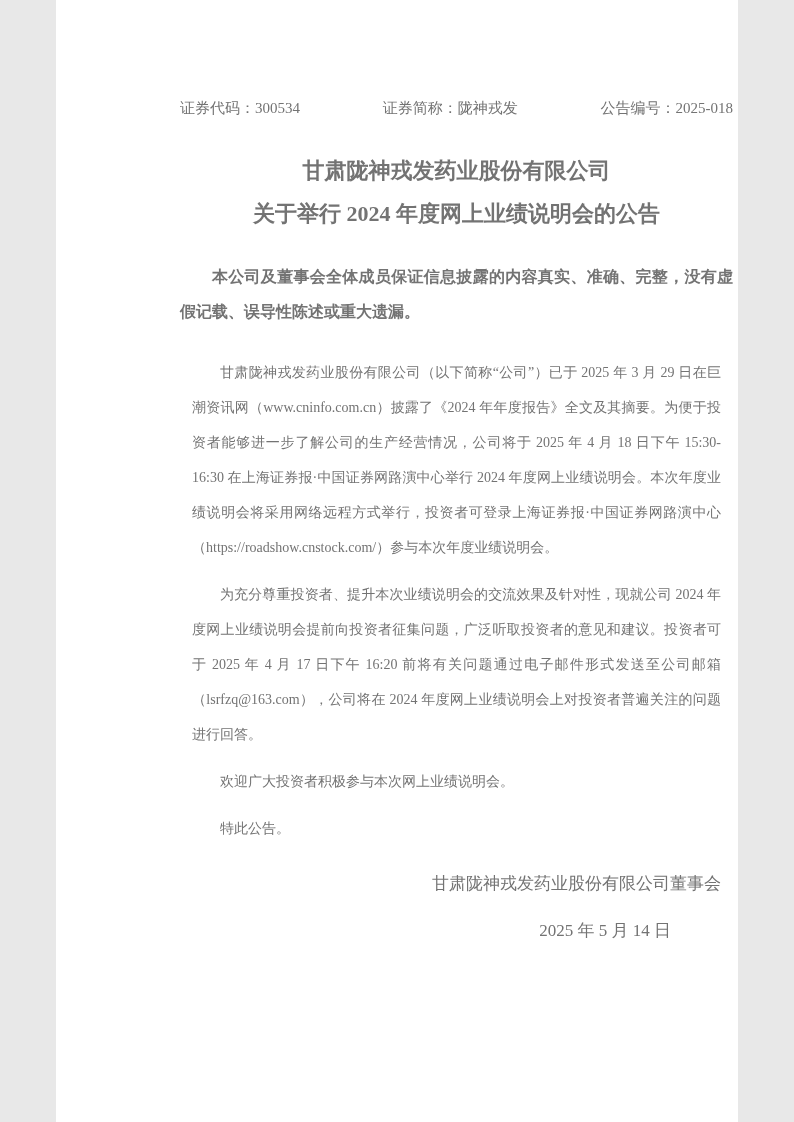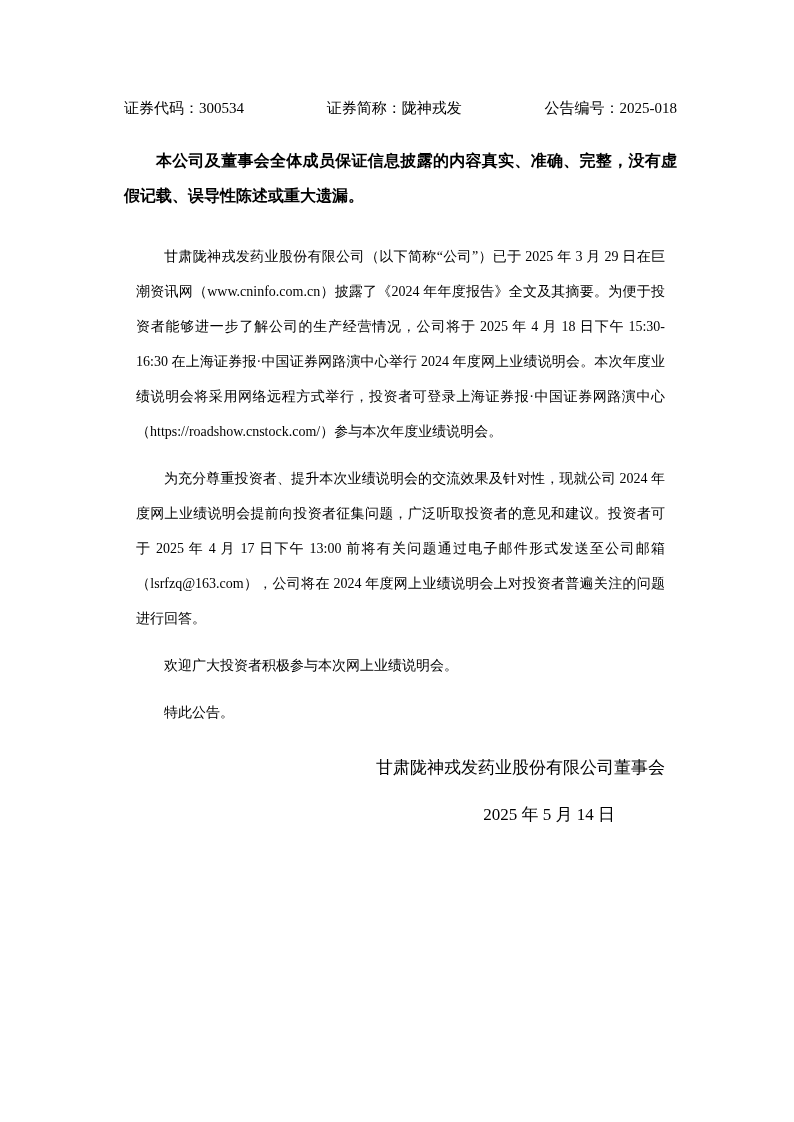--- a/index.html
+++ b/index.html
@@ -1,23 +1,23 @@
 <!DOCTYPE html>
 <html><head>
 <meta charset="utf-8">
 <style>
   * { box-sizing: border-box; }
   html, body { margin: 0; padding: 0; background: #e8e8e8; }
   .page {
     position: relative;
-    width: 794px;
+    width: 682px;
     height: 1122px;
     margin: 0 auto;
     background: #ffffff;
-    color: #000000;
+    color: #737373;
     font-family: "Liberation Serif", "DejaVu Serif", serif;
     overflow: hidden;
   }
   .content {
     position: absolute;
     left: 124px;
     top: 97px;
     width: 553px;
   }
   .doc-header {
@@ -69,26 +69,30 @@
 
 <div class="page">
   <div class="content">
 
     <div class="doc-header">
       <span>证券代码：300534</span>
       <span>证券简称：陇神戎发</span>
       <span>公告编号：2025-018</span>
     </div>
 
+    <div class="title-block">
+      <h1 class="title-line">甘肃陇神戎发药业股份有限公司</h1>
+      <h2 class="title-line">关于举行 2024 年度网上业绩说明会的公告</h2>
+    </div>
 
     <p class="disclaimer">本公司及董事会全体成员保证信息披露的内容真实、准确、完整，没有虚假记载、误导性陈述或重大遗漏。</p>
 
     <div class="body-block">
       <p class="body-para">甘肃陇神戎发药业股份有限公司（以下简称“公司”）已于 2025 年 3 月 29 日在巨潮资讯网（www.cninfo.com.cn）披露了《2024 年年度报告》全文及其摘要。为便于投资者能够进一步了解公司的生产经营情况，公司将于 2025 年 4 月 18 日下午 15:30-16:30 在上海证券报·中国证券网路演中心举行 2024 年度网上业绩说明会。本次年度业绩说明会将采用网络远程方式举行，投资者可登录上海证券报·中国证券网路演中心（https://roadshow.cnstock.com/）参与本次年度业绩说明会。</p>
-      <p class="body-para">为充分尊重投资者、提升本次业绩说明会的交流效果及针对性，现就公司 2024 年度网上业绩说明会提前向投资者征集问题，广泛听取投资者的意见和建议。投资者可于 2025 年 4 月 17 日下午 13:00 前将有关问题通过电子邮件形式发送至公司邮箱（lsrfzq@163.com），公司将在 2024 年度网上业绩说明会上对投资者普遍关注的问题进行回答。</p>
+      <p class="body-para">为充分尊重投资者、提升本次业绩说明会的交流效果及针对性，现就公司 2024 年度网上业绩说明会提前向投资者征集问题，广泛听取投资者的意见和建议。投资者可于 2025 年 4 月 17 日下午 16:20 前将有关问题通过电子邮件形式发送至公司邮箱（lsrfzq@163.com），公司将在 2024 年度网上业绩说明会上对投资者普遍关注的问题进行回答。</p>
       <p class="body-para">欢迎广大投资者积极参与本次网上业绩说明会。</p>
       <p class="body-para">特此公告。</p>
     </div>
 
     <div class="signature">
       <p class="signature-company">甘肃陇神戎发药业股份有限公司董事会</p>
       <p class="signature-date">2025 年 5 月 14 日</p>
     </div>
 
   </div>

